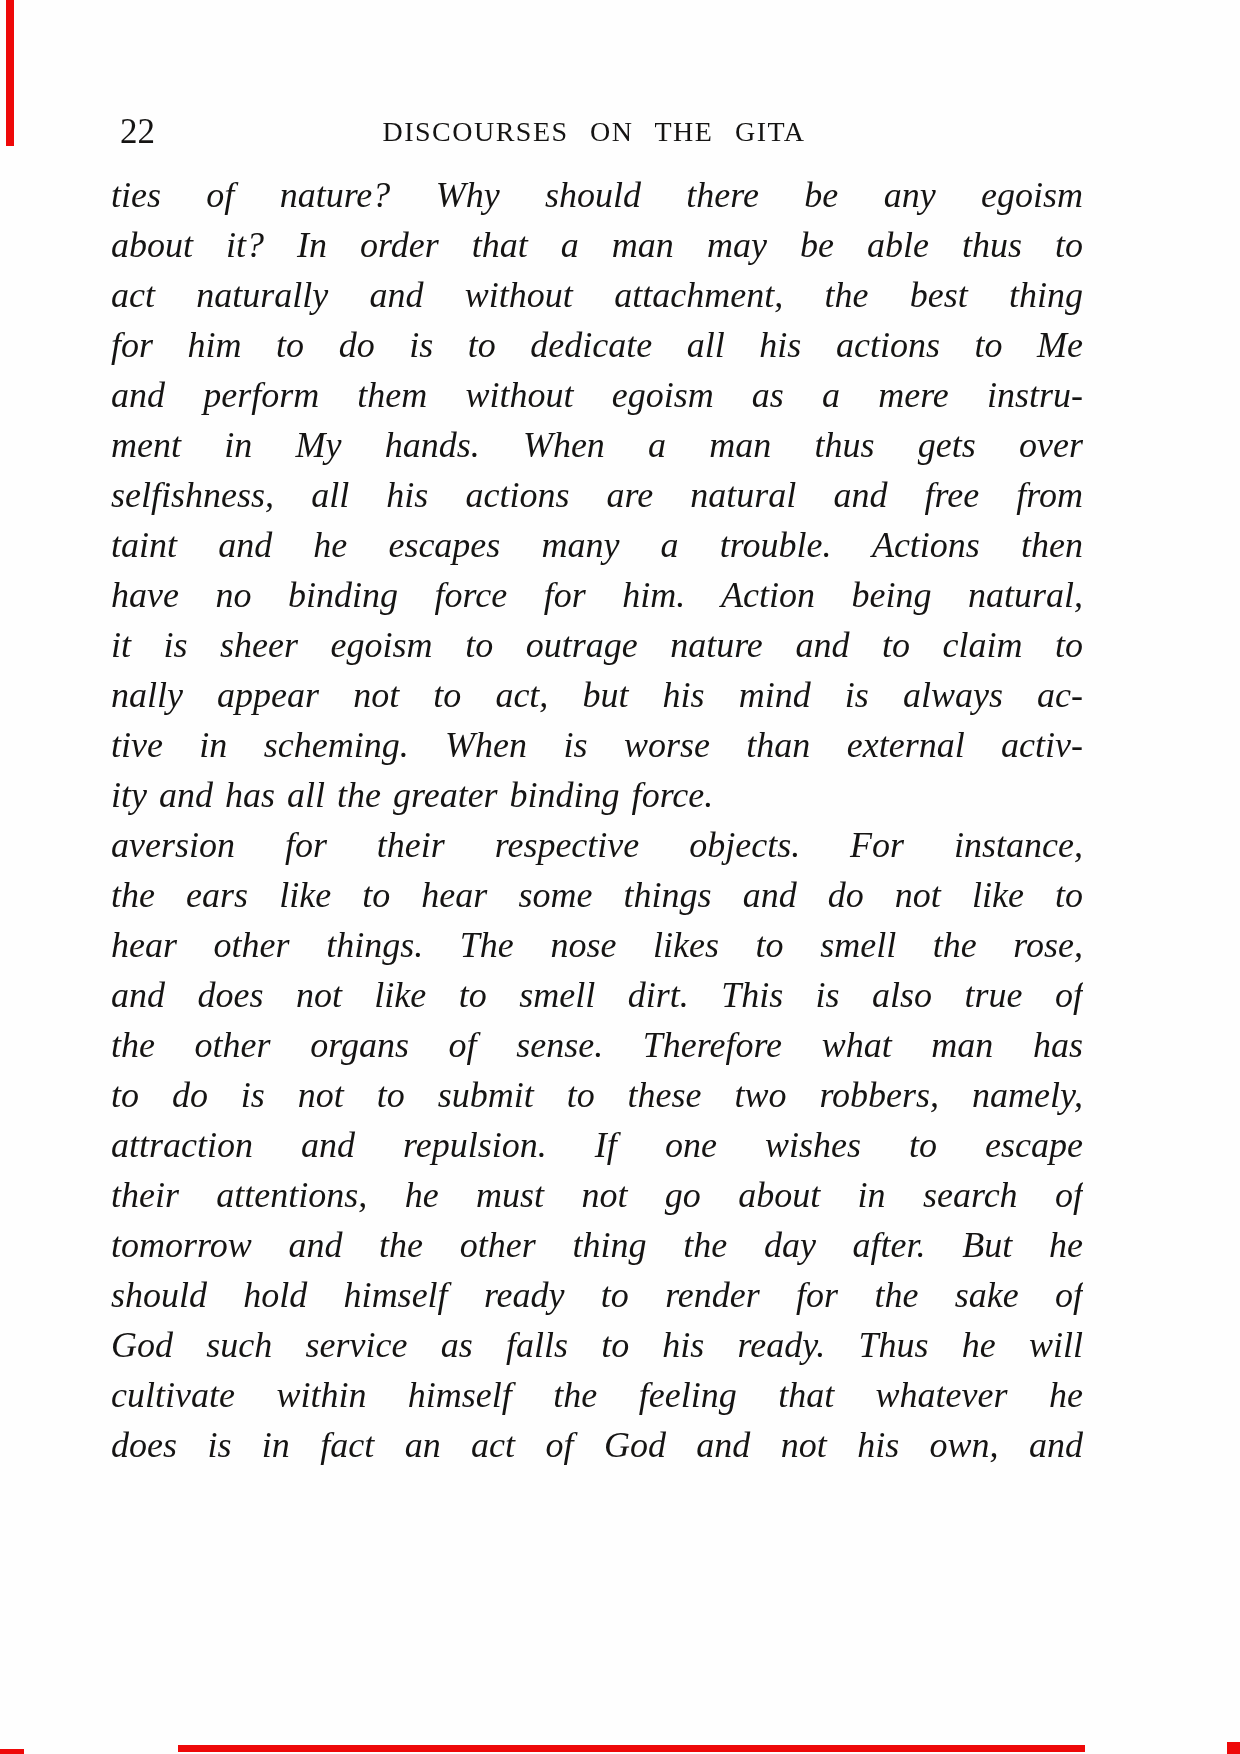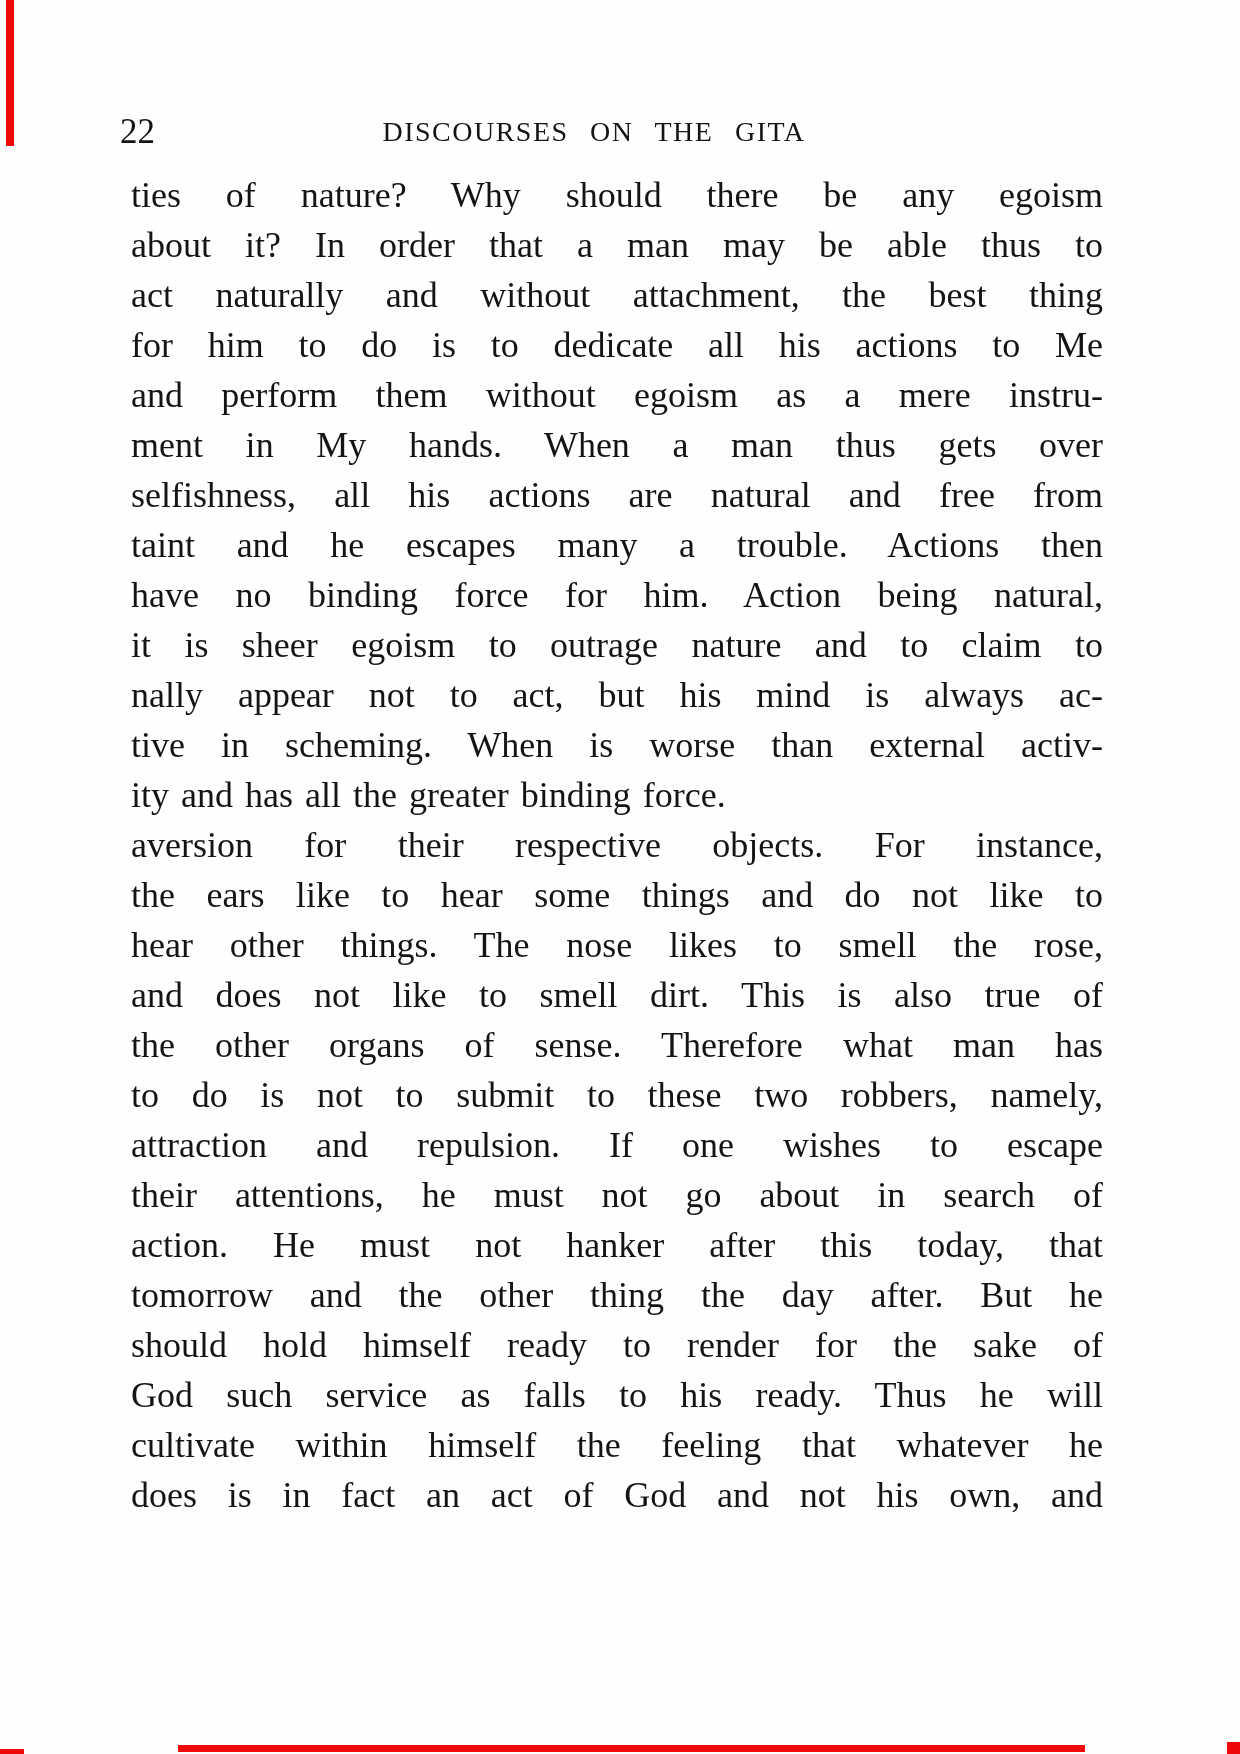--- a/index.html
+++ b/index.html
@@ -48,26 +48,27 @@
     font-size: 28px;
     line-height: 36px;
     letter-spacing: 1.5px;
     word-spacing: 13px;
     white-space: nowrap;
   }
 
   
   .body-text {
     position: absolute;
-    left: 131px;
+    left: 111px;
     top: 170px;
     width: 972px;
     font-size: 36px;
     line-height: 50px;
     word-spacing: 3px;
+    font-style: italic;
   }
   .line {
     height: 50px;
     overflow: hidden;
     text-align: justify;
     text-align-last: justify;
     white-space: normal;
   }
   .line.para-end {
     text-align-last: left;
@@ -111,21 +112,20 @@
 
     <section class="paragraph">
       <div class="line">aversion for their respective objects. For instance,</div>
       <div class="line">the ears like to hear some things and do not like to</div>
       <div class="line">hear other things. The nose likes to smell the rose,</div>
       <div class="line">and does not like to smell dirt. This is also true of</div>
       <div class="line">the other organs of sense. Therefore what man has</div>
       <div class="line">to do is not to submit to these two robbers, namely,</div>
       <div class="line">attraction and repulsion. If one wishes to escape</div>
       <div class="line">their attentions, he must not go about in search of</div>
-      <div class="line">action. He must not hanker after this today, that</div>
       <div class="line">tomorrow and the other thing the day after. But he</div>
       <div class="line">should hold himself ready to render for the sake of</div>
       <div class="line">God such service as falls to his ready. Thus he will</div>
       <div class="line">cultivate within himself the feeling that whatever he</div>
       <div class="line">does is in fact an act of God and not his own, and</div>
     </section>
 
   </main>
 </div>
 

